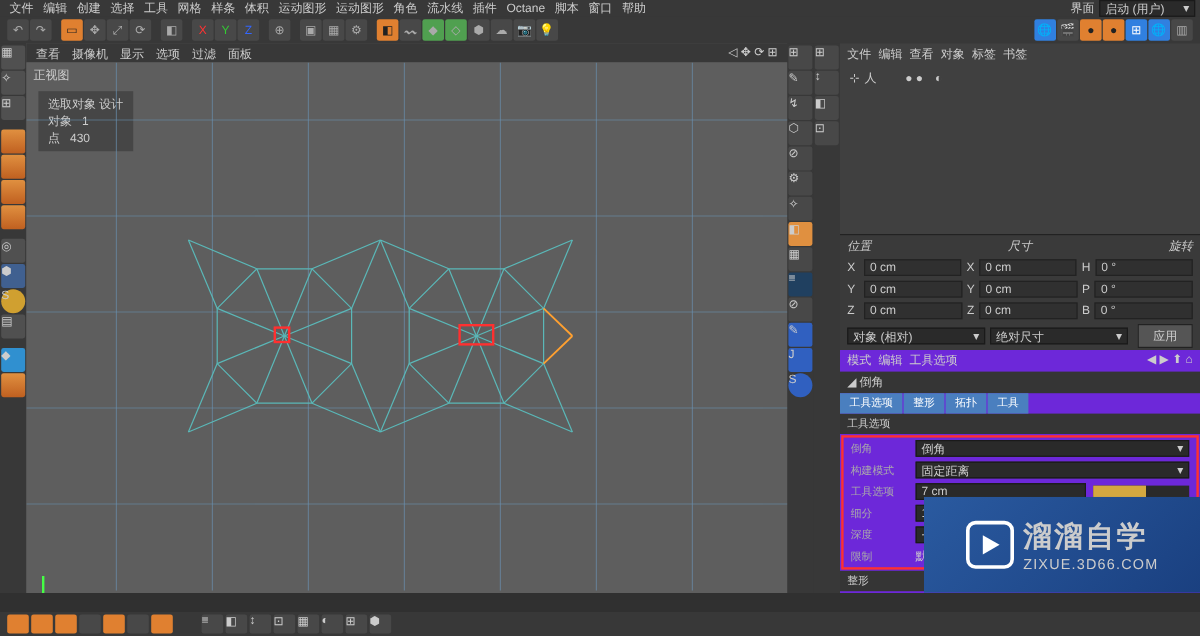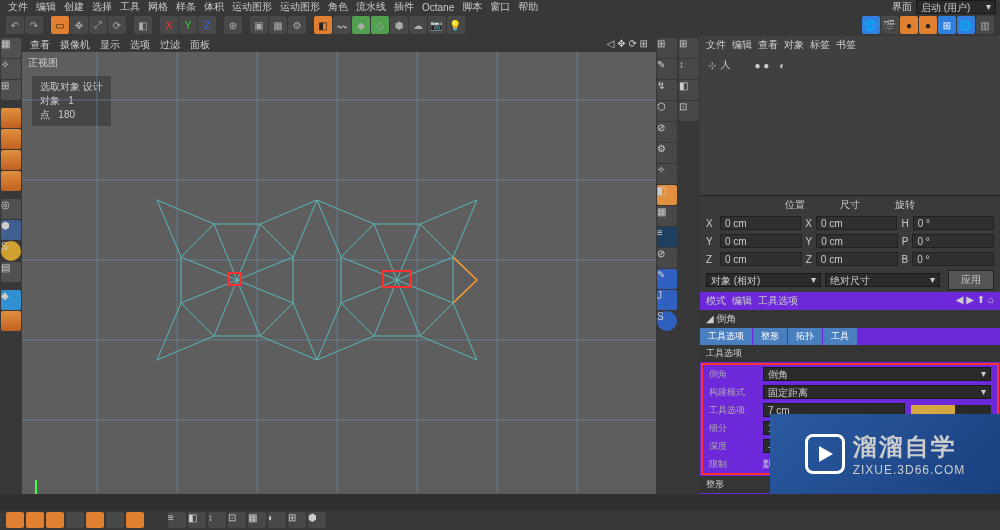--- a/index.html
+++ b/index.html
@@ -39,21 +39,21 @@
 .right-panel { width: 300px; background: #3a3a3a; display: flex; flex-direction: column; overflow: hidden; }
 .obj-manager { height: 160px; background: #404040; border-bottom: 1px solid #222; }
 .obj-tabs { display: flex; gap: 6px; padding: 2px 6px; }
 .obj-tree { padding: 4px 8px; }
 .obj-tree .node { display: flex; align-items: center; gap: 4px; }
 
 .attrib-panel { flex: 1; background: #6d28d9; overflow-y: auto; }
 .coord-row { display: flex; gap: 4px; padding: 2px 6px; align-items: center; }
 .coord-row .label { width: 10px; }
 .coord-row input { flex: 1; background: #303030; border: 1px solid #222; color: #ccc; padding: 1px 4px; height: 14px; width: 50px; }
-.coord-header { display: flex; padding: 2px 6px; gap: 35px; justify-content: center; font-size: 9px; }
+.coord-header { display: flex; padding: 2px 6px; gap: 35px; justify-content: space-between; font-size: 9px; font-style: italic; }
 
 .attr-tabs { display: flex; gap: 1px; padding: 0; }
 .attr-tab { padding: 2px 8px; background: #333; font-size: 9px; }
 .attr-tab.active { background: #4a7fbf; color: #fff; }
 
 .field-row { display: flex; align-items: center; padding: 2px 6px; gap: 6px; }
 .field-label { width: 48px; font-size: 9px; color: #aaa; }
 .field-input { flex: 1; background: #2a2a2a; border: 1px solid #1a1a1a; height: 14px; padding: 0 4px; }
 .field-dropdown { flex: 1; background: #2a2a2a; border: 1px solid #1a1a1a; height: 14px; padding: 0 4px; position: relative; }
 .field-dropdown::after { content: "▾"; position: absolute; right: 4px; }
@@ -178,21 +178,21 @@
       <span>过滤</span>
       <span>面板</span>
       <div style="flex:1"></div>
       <span>◁ ✥ ⟳ ⊞</span>
     </div>
     <div class="viewport">
       <div class="vp-label">正视图</div>
       <div class="info-box" style="top:24px">
         <div>选取对象 设计</div>
         <div><span>对象</span>&nbsp;&nbsp;&nbsp;<span>1</span></div>
-        <div><span>点</span>&nbsp;&nbsp;&nbsp;<span>180</span></div>
+        <div><span>点</span>&nbsp;&nbsp;&nbsp;<span>430</span></div>
       </div>
 
       <svg width="100%" height="100%" style="position:absolute;top:0;left:0">
 
         <line class="blue" x1="0" y1="48" x2="640" y2="48"></line>
         <line class="blue" x1="0" y1="128" x2="640" y2="128"></line>
         <line class="blue" x1="0" y1="208" x2="640" y2="208"></line>
         <line class="blue" x1="0" y1="288" x2="640" y2="288"></line>
         <line class="blue" x1="0" y1="368" x2="640" y2="368"></line>
         <line class="blue" x1="75" y1="0" x2="75" y2="440"></line>

